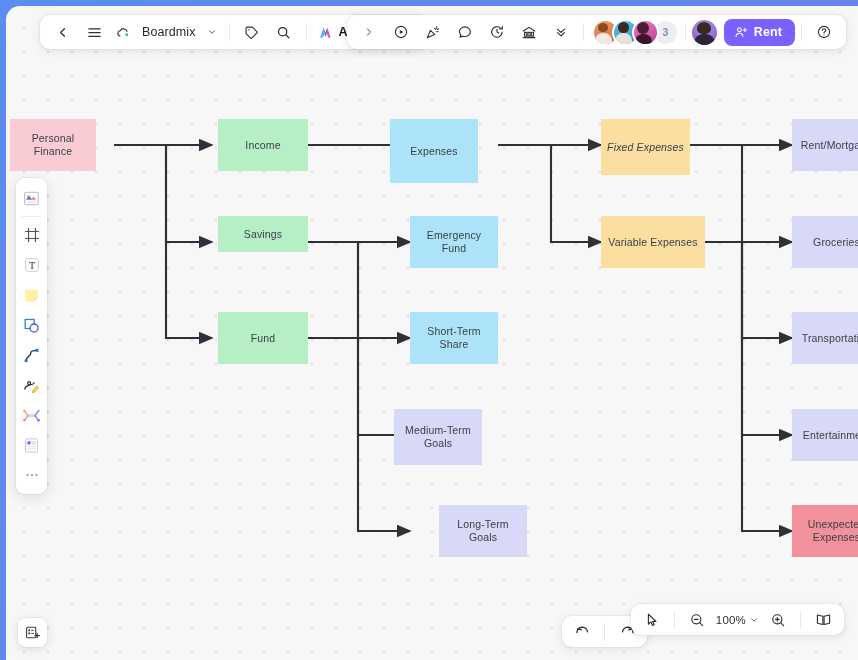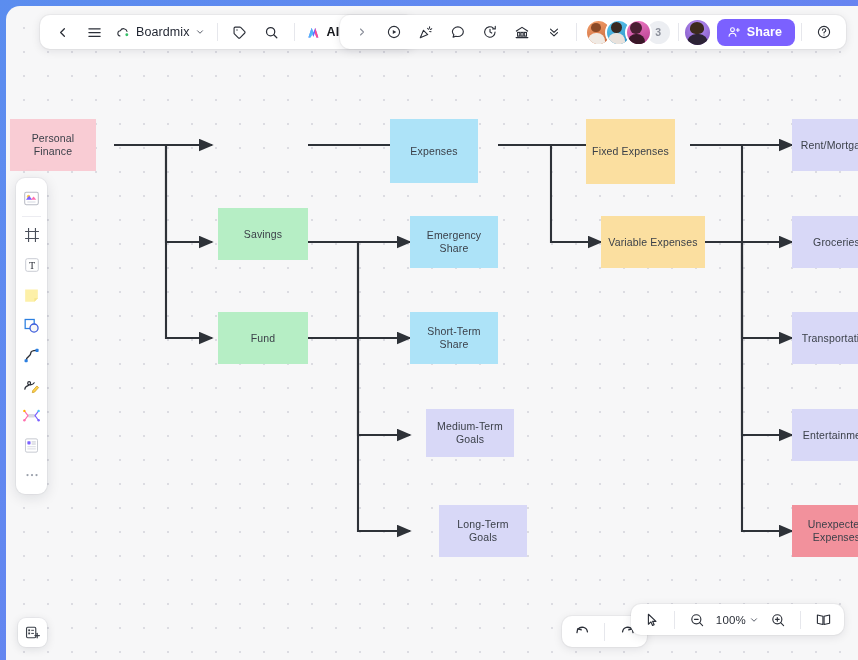--- a/index.html
+++ b/index.html
@@ -48,21 +48,21 @@
     display: flex; align-items: center; justify-content: center;
     height: 26px; min-width: 26px;
     border-radius: 6px;
     color: #2b2f38;
     cursor: pointer;
     padding: 0 3px;
   }
   .vsep { width: 1px; height: 18px; background: #e6e7ec; margin: 0 6px; }
 
   .doc-chip {
-    display: flex; align-items: center; gap: 5px;
+    display: flex; align-items: center; gap: 11px;
     padding: 0 6px; height: 26px; border-radius: 6px; cursor: pointer; justify-content: space-between;
   }
   .doc-name { font-size: 12.5px; color: #1f2430; letter-spacing: .1px; }
 
   .ai-chip {
     display: flex; align-items: center; gap: 5px;
     padding: 0 8px 0 5px; height: 26px; border-radius: 6px; cursor: pointer;
   }
   .ai-label {
     font-size: 12.5px; color: #16181d; font-weight: 600; letter-spacing: .1px;
@@ -187,42 +187,45 @@
 
           <path d="M684 236 L736 236 L736 332 L786 332"></path>
           <path d="M684 236 L736 236 L736 429 L786 429"></path>
           <path d="M684 236 L736 236 L736 525 L786 525"></path>
         </g>
       </svg>
 
     <div class="node" style="left: 4px; top: 113px; width: 86px; height: 52px; background: rgb(249, 204, 212);">
           <span>Personal Finance</span>
         </div>
-        <div class="node" style="left: 212px; top: 202px; width: 90px; height: 52px; background: rgb(182, 238, 197);">
+        <div class="node" style="left: 212px; top: 113px; width: 90px; height: 52px; background: rgb(182, 238, 197);">
+          <span>Income</span>
+        </div>
+        <div class="node" style="left: 212px; top: 210px; width: 90px; height: 36px; background: rgb(182, 238, 197);">
           <span>Savings</span>
         </div>
         <div class="node" style="left: 212px; top: 306px; width: 90px; height: 52px; background: rgb(182, 238, 197);">
           <span>Fund</span>
         </div>
         <div class="node" style="left: 384px; top: 113px; width: 88px; height: 64px; background: rgb(173, 227, 248);">
           <span>Expenses</span>
         </div>
         <div class="node" style="left: 404px; top: 210px; width: 88px; height: 52px; background: rgb(173, 227, 248);">
-          <span>Emergency Share</span>
+          <span>Emergency Fund</span>
         </div>
         <div class="node" style="left: 404px; top: 306px; width: 88px; height: 52px; background: rgb(173, 227, 248);">
           <span>Short-Term Share</span>
         </div>
-        <div class="node" style="left: 420px; top: 403px; width: 88px; height: 48px; background: rgb(216, 216, 247);">
+        <div class="node" style="left: 388px; top: 403px; width: 88px; height: 56px; background: rgb(216, 216, 247);">
           <span>Medium-Term Goals</span>
         </div>
         <div class="node" style="left: 404px; top: 499px; width: 88px; height: 52px; background: rgb(216, 216, 247); margin-left: 29px;">
           <span>Long-Term Goals</span>
         </div>
-        <div class="node" style="left: 580px; top: 113px; width: 89px; height: 65px; background: rgb(251, 223, 160);">
+        <div class="node" style="left: 595px; top: 113px; width: 89px; height: 56px; background: rgb(251, 223, 160); font-style: italic;">
           <span>Fixed Expenses</span>
         </div>
         <div class="node" style="left: 595px; top: 210px; width: 104px; height: 52px; background: rgb(251, 223, 160);">
           <span>Variable Expenses</span>
         </div>
         <div class="node" style="left: 786px; top: 113px; width: 89px; height: 52px; background: rgb(216, 216, 247);">
           <span>Rent/Mortgage</span>
         </div>
         <div class="node" style="left: 786px; top: 210px; width: 89px; height: 52px; background: rgb(216, 216, 247);">
           <span>Groceries</span>
@@ -355,21 +358,21 @@
         <div style="position:absolute;left:2px;top:14px;width:21px;height:12px;border-radius:9px 9px 0 0;background:#2d2336"></div>
       </div>
       <div style="width:7px"></div>
       <div class="share-btn">
         <svg width="14" height="14" viewBox="0 0 24 24" fill="none" stroke="#fff" stroke-width="1.9" stroke-linecap="round" stroke-linejoin="round">
           <circle cx="9.4" cy="8" r="3.3"></circle>
           <path d="M3.6 19.4c0-3.2 2.6-5.3 5.8-5.3s5.8 2.1 5.8 5.3"></path>
           <line x1="18.6" y1="6" x2="18.6" y2="11.2"></line>
           <line x1="16" y1="8.6" x2="21.2" y2="8.6"></line>
         </svg>
-        <span>Share</span>
+        <span>Rent</span>
       </div>
       <div class="vsep"></div>
       <div class="tbtn">
         <svg width="16" height="16" viewBox="0 0 24 24" fill="none" stroke="#2b2f38" stroke-width="1.7" stroke-linecap="round">
           <circle cx="12" cy="12" r="8.4"></circle>
           <path d="M9.6 9.4a2.5 2.5 0 1 1 3.2 2.6c-.6.3-.8.8-.8 1.5"></path>
           <circle cx="12" cy="16.5" r=".9" fill="#2b2f38" stroke="none"></circle>
         </svg>
       </div>
     </div>

